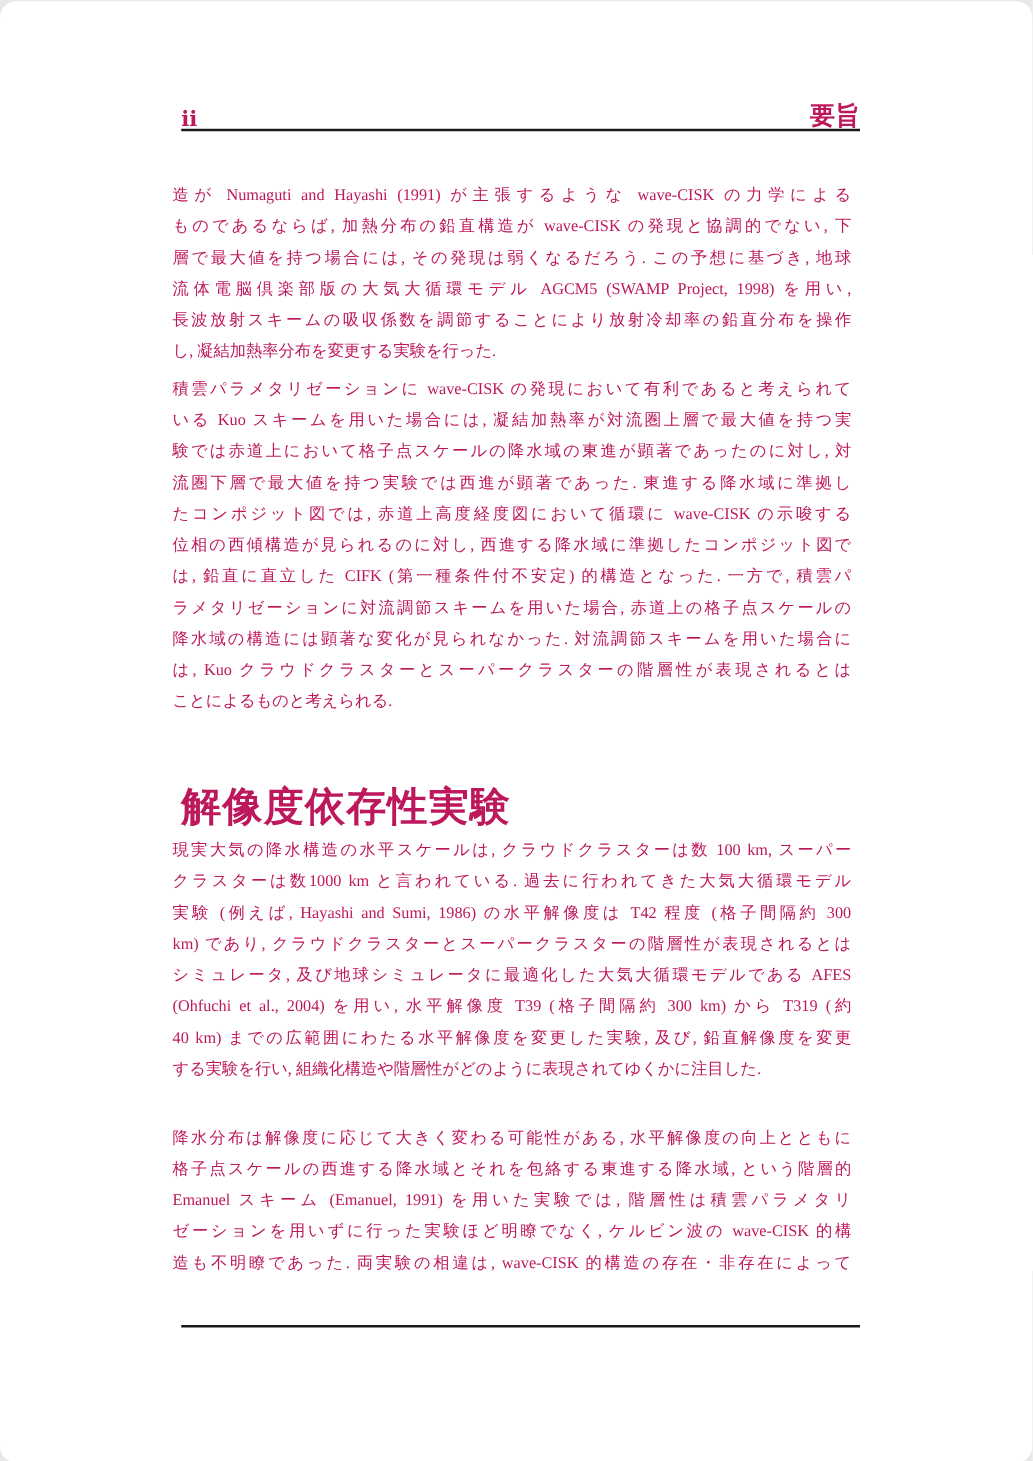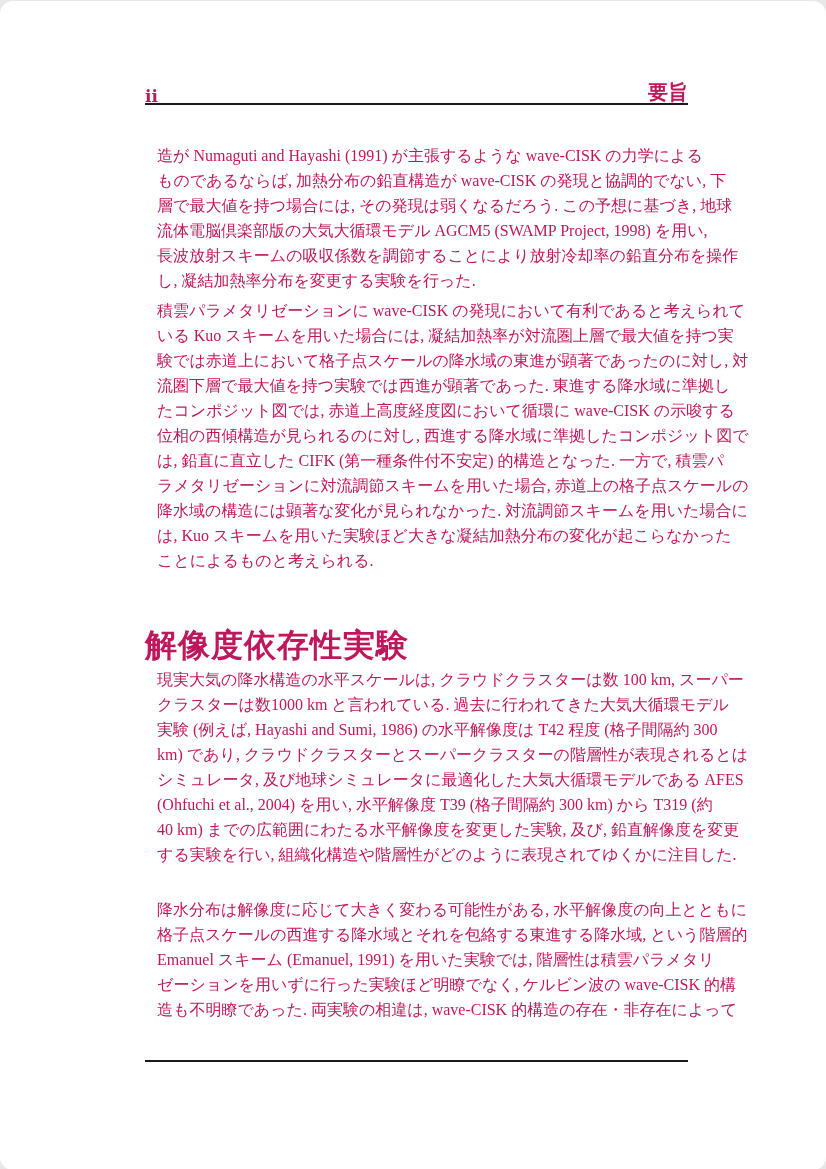--- a/index.html
+++ b/index.html
@@ -37,23 +37,23 @@
     position: absolute;
     left: 145px;
     width: 543px;
     height: 1.5px;
     background: #1a1a1a;
   }
   .rule-top { top: 102px; }
   .rule-bottom { top: 1059px; }
   .para {
     position: absolute;
-    left: 157px;
+    left: 138px;
     width: 543px;
-    font-size: 16px;
+    font-size: 13px;
   }
   .line {
     height: 25px;
     line-height: 25px;
     text-align: justify;
     text-align-last: justify;
     white-space: nowrap;
   }
   .line.end {
     text-align: right;
@@ -96,21 +96,21 @@
   <div class="para p2">
     <div class="line">積雲パラメタリゼーションに wave-CISK の発現において有利であると考えられて</div>
     <div class="line">いる Kuo スキームを用いた場合には, 凝結加熱率が対流圏上層で最大値を持つ実</div>
     <div class="line">験では赤道上において格子点スケールの降水域の東進が顕著であったのに対し, 対</div>
     <div class="line">流圏下層で最大値を持つ実験では西進が顕著であった. 東進する降水域に準拠し</div>
     <div class="line">たコンポジット図では, 赤道上高度経度図において循環に wave-CISK の示唆する</div>
     <div class="line">位相の西傾構造が見られるのに対し, 西進する降水域に準拠したコンポジット図で</div>
     <div class="line">は, 鉛直に直立した CIFK (第一種条件付不安定) 的構造となった. 一方で, 積雲パ</div>
     <div class="line">ラメタリゼーションに対流調節スキームを用いた場合, 赤道上の格子点スケールの</div>
     <div class="line">降水域の構造には顕著な変化が見られなかった. 対流調節スキームを用いた場合に</div>
-    <div class="line">は, Kuo スキームを用いた実験ほど大きな凝結加熱分布の変化が起こらなかった</div>
+    <div class="line">は, Kuo クラウドクラスターとスーパークラスターの階層性が表現されるとは</div>
     <div class="line end">ことによるものと考えられる.</div>
   </div>
 
   <h2 class="section-heading">解像度依存性実験</h2>
 
   <div class="para p3">
     <div class="line">現実大気の降水構造の水平スケールは, クラウドクラスターは数 100 km, スーパー</div>
     <div class="line">クラスターは数1000 km と言われている. 過去に行われてきた大気大循環モデル</div>
     <div class="line">実験 (例えば, Hayashi and Sumi, 1986) の水平解像度は T42 程度 (格子間隔約 300</div>
     <div class="line">km) であり, クラウドクラスターとスーパークラスターの階層性が表現されるとは</div>

